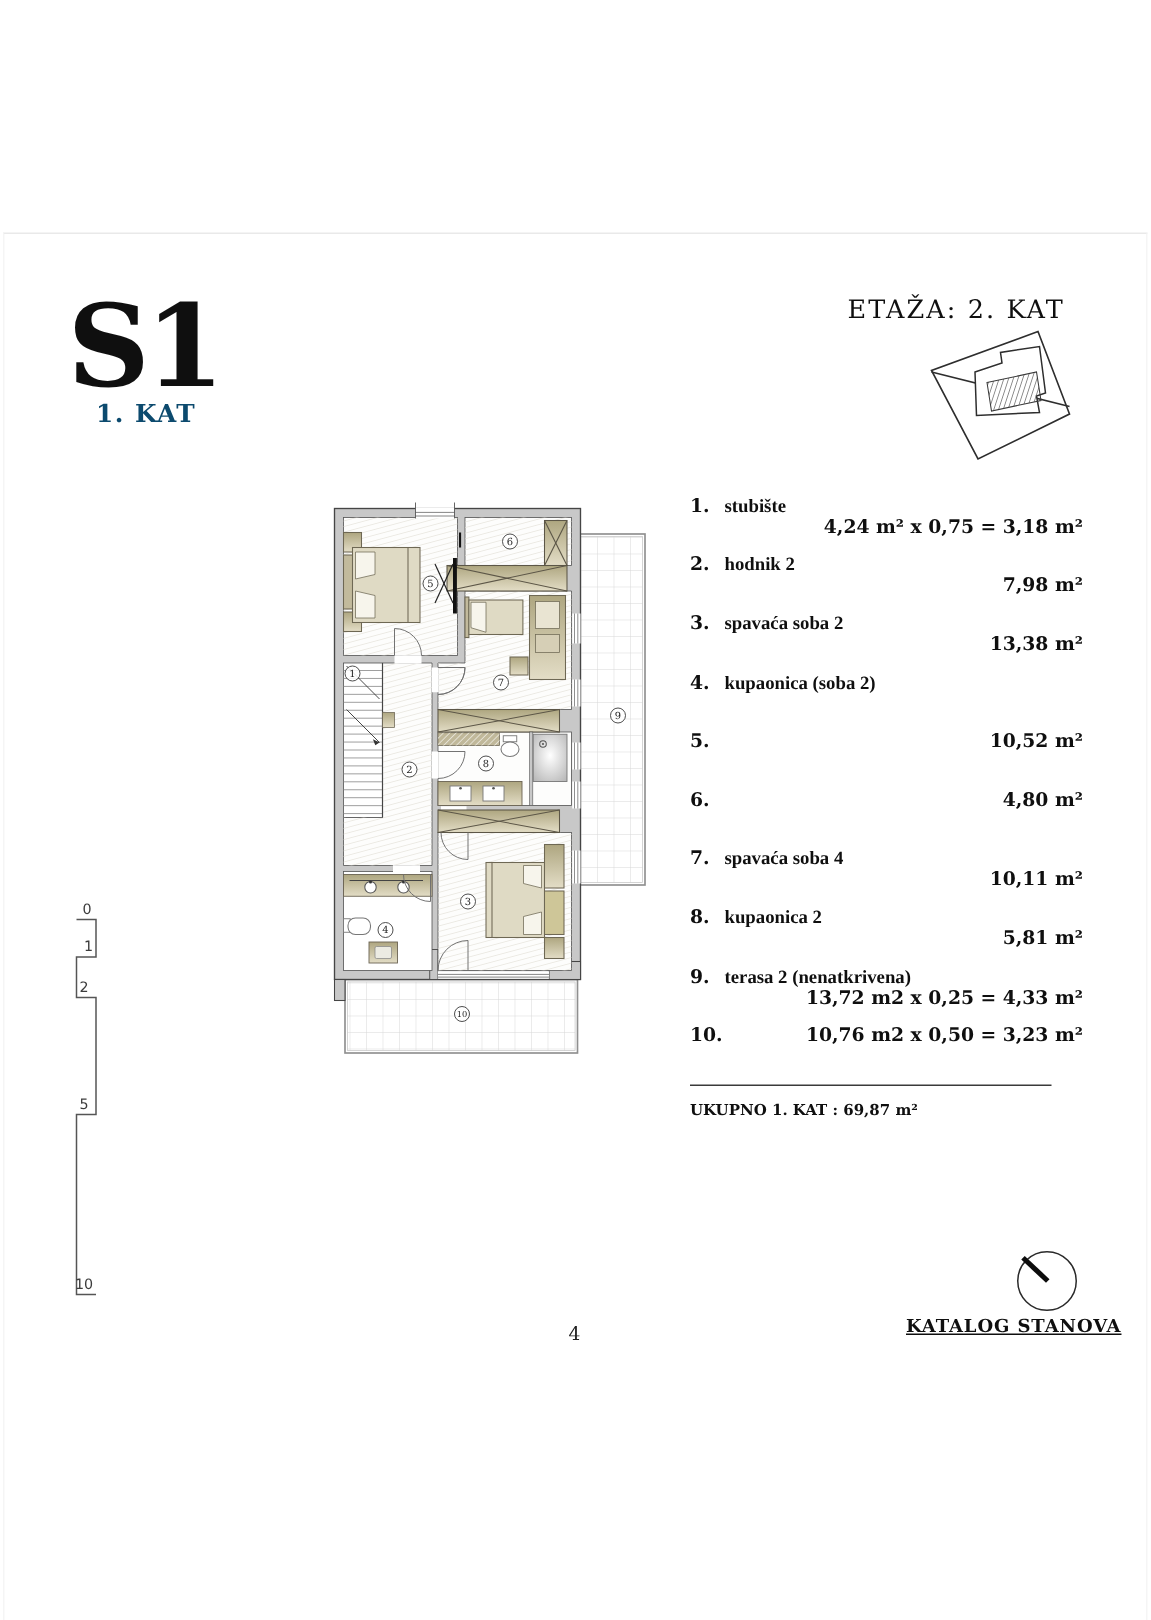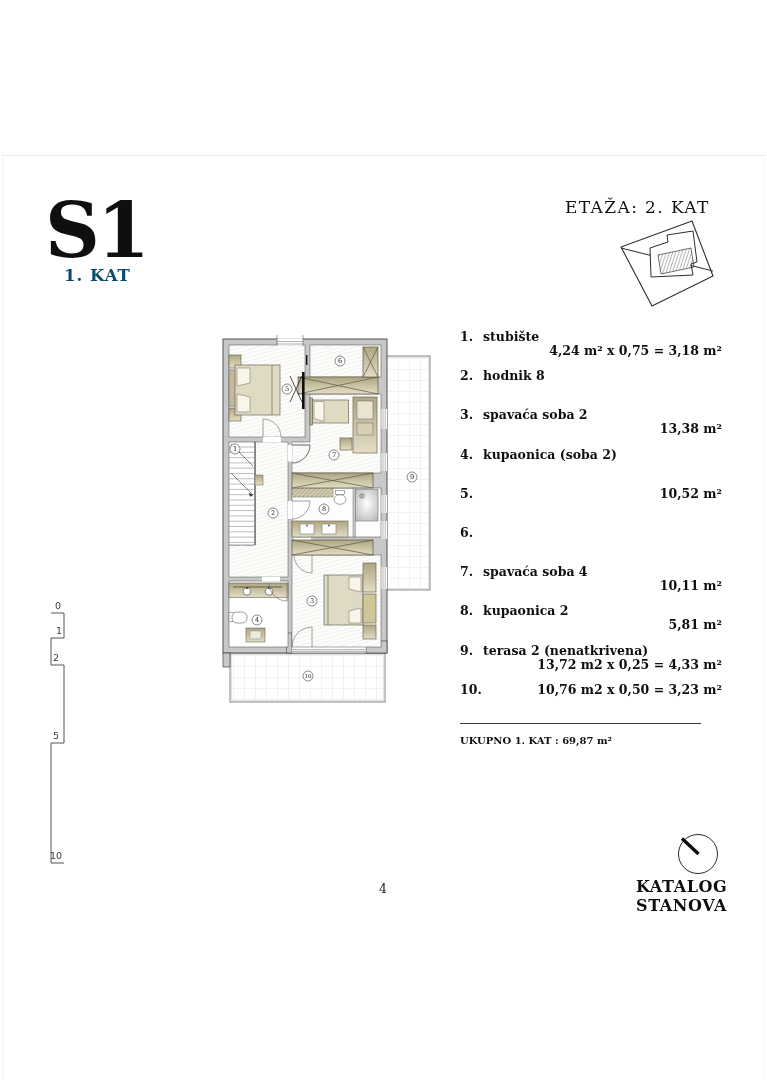--- a/index.html
+++ b/index.html
@@ -12,29 +12,29 @@
   .floor-label{position:absolute;left:64px;top:266px;font-size:16.5px;font-weight:bold;
                letter-spacing:1px;color:#0c4a6e;}
   .etaza-label{position:absolute;left:545px;top:197px;font-size:17px;letter-spacing:1.4px;color:#0f0f0f;margin-left:20px;}
   .site-sketch{position:absolute;left:618px;top:215px;}
   .floorplan{position:absolute;left:200px;top:325px;}
   .scalebar{position:absolute;left:44px;top:595px;}
   .legend{position:absolute;left:460px;top:330px;width:262px;}
   .legend-item{display:flex;height:39.2px;font-size:12.5px;font-weight:bold;color:#0f0f0f;}
   .li-num{width:23px;flex:0 0 23px;line-height:14px;}
   .li-text{flex:1;}
-  .li-name{line-height:14px;}
+  .li-name{line-height:14px;font-family:Liberation Serif, serif;}
   .li-area{line-height:14px;margin-top:0;text-align:right;}
   .total-rule{position:absolute;left:460px;top:723px;width:241px;border-top:1.3px solid #3a3a3a;}
   .total{position:absolute;left:460px;top:735px;font-size:10px;font-weight:bold;color:#0f0f0f;}
   .page-number{position:absolute;left:370px;top:881px;width:26px;text-align:center;
                font-size:12.5px;color:#222;}
   .compass{position:absolute;left:673px;top:830px;}
-  .catalog-label{position:absolute;left:636px;top:877px;font-size:16px;font-weight:bold;
-                 letter-spacing:0.6px;color:#0f0f0f;}
+  .catalog-label{position:absolute;left:604px;top:877px;font-size:12px;font-weight:bold;
+                 letter-spacing:0.6px;color:#0f0f0f;text-decoration:underline;}
   svg text{font-family:"DejaVu Serif", serif;}
   .tick-label{font-family:"DejaVu Sans", sans-serif;font-size:9.5px;fill:#3c3c3c;}
   .room-num{font-size:6.6px;fill:#1a1a1a;}
   .room-num-small{font-size:5.5px;fill:#1a1a1a;}
 </style>
 </head>
 <body>
 
 <div class="page">
   <div class="sheet"></div>
@@ -299,21 +299,22 @@
         <span class="li-num">1.</span>
         <span class="li-text">
           <span class="li-name" style="display:block">stubište</span>
           <span class="li-area" style="display:block">4,24 m² x 0,75 = 3,18 m²</span>
         </span>
       </div>
 
       <div class="legend-item">
         <span class="li-num">2.</span>
         <span class="li-text">
-          <span class="li-name" style="display:block">hodnik 8</span>
+          <span class="li-name" style="display:block">hodnik 2</span>
+          <span class="li-area" style="display:block">7,98 m²</span>
         </span>
       </div>
 
       <div class="legend-item">
         <span class="li-num">3.</span>
         <span class="li-text">
           <span class="li-name" style="display:block">spavaća soba 2</span>
           <span class="li-area" style="display:block">13,38 m²</span>
         </span>
       </div>
@@ -328,20 +329,21 @@
       <div class="legend-item">
         <span class="li-num">5.</span>
         <span class="li-text">
           <span class="li-area" style="display:block">10,52 m²</span>
         </span>
       </div>
 
       <div class="legend-item">
         <span class="li-num">6.</span>
         <span class="li-text">
+          <span class="li-area" style="display:block">4,80 m²</span>
         </span>
       </div>
 
       <div class="legend-item">
         <span class="li-num">7.</span>
         <span class="li-text">
           <span class="li-name" style="display:block">spavaća soba 4</span>
           <span class="li-area" style="display:block">10,11 m²</span>
         </span>
       </div>

